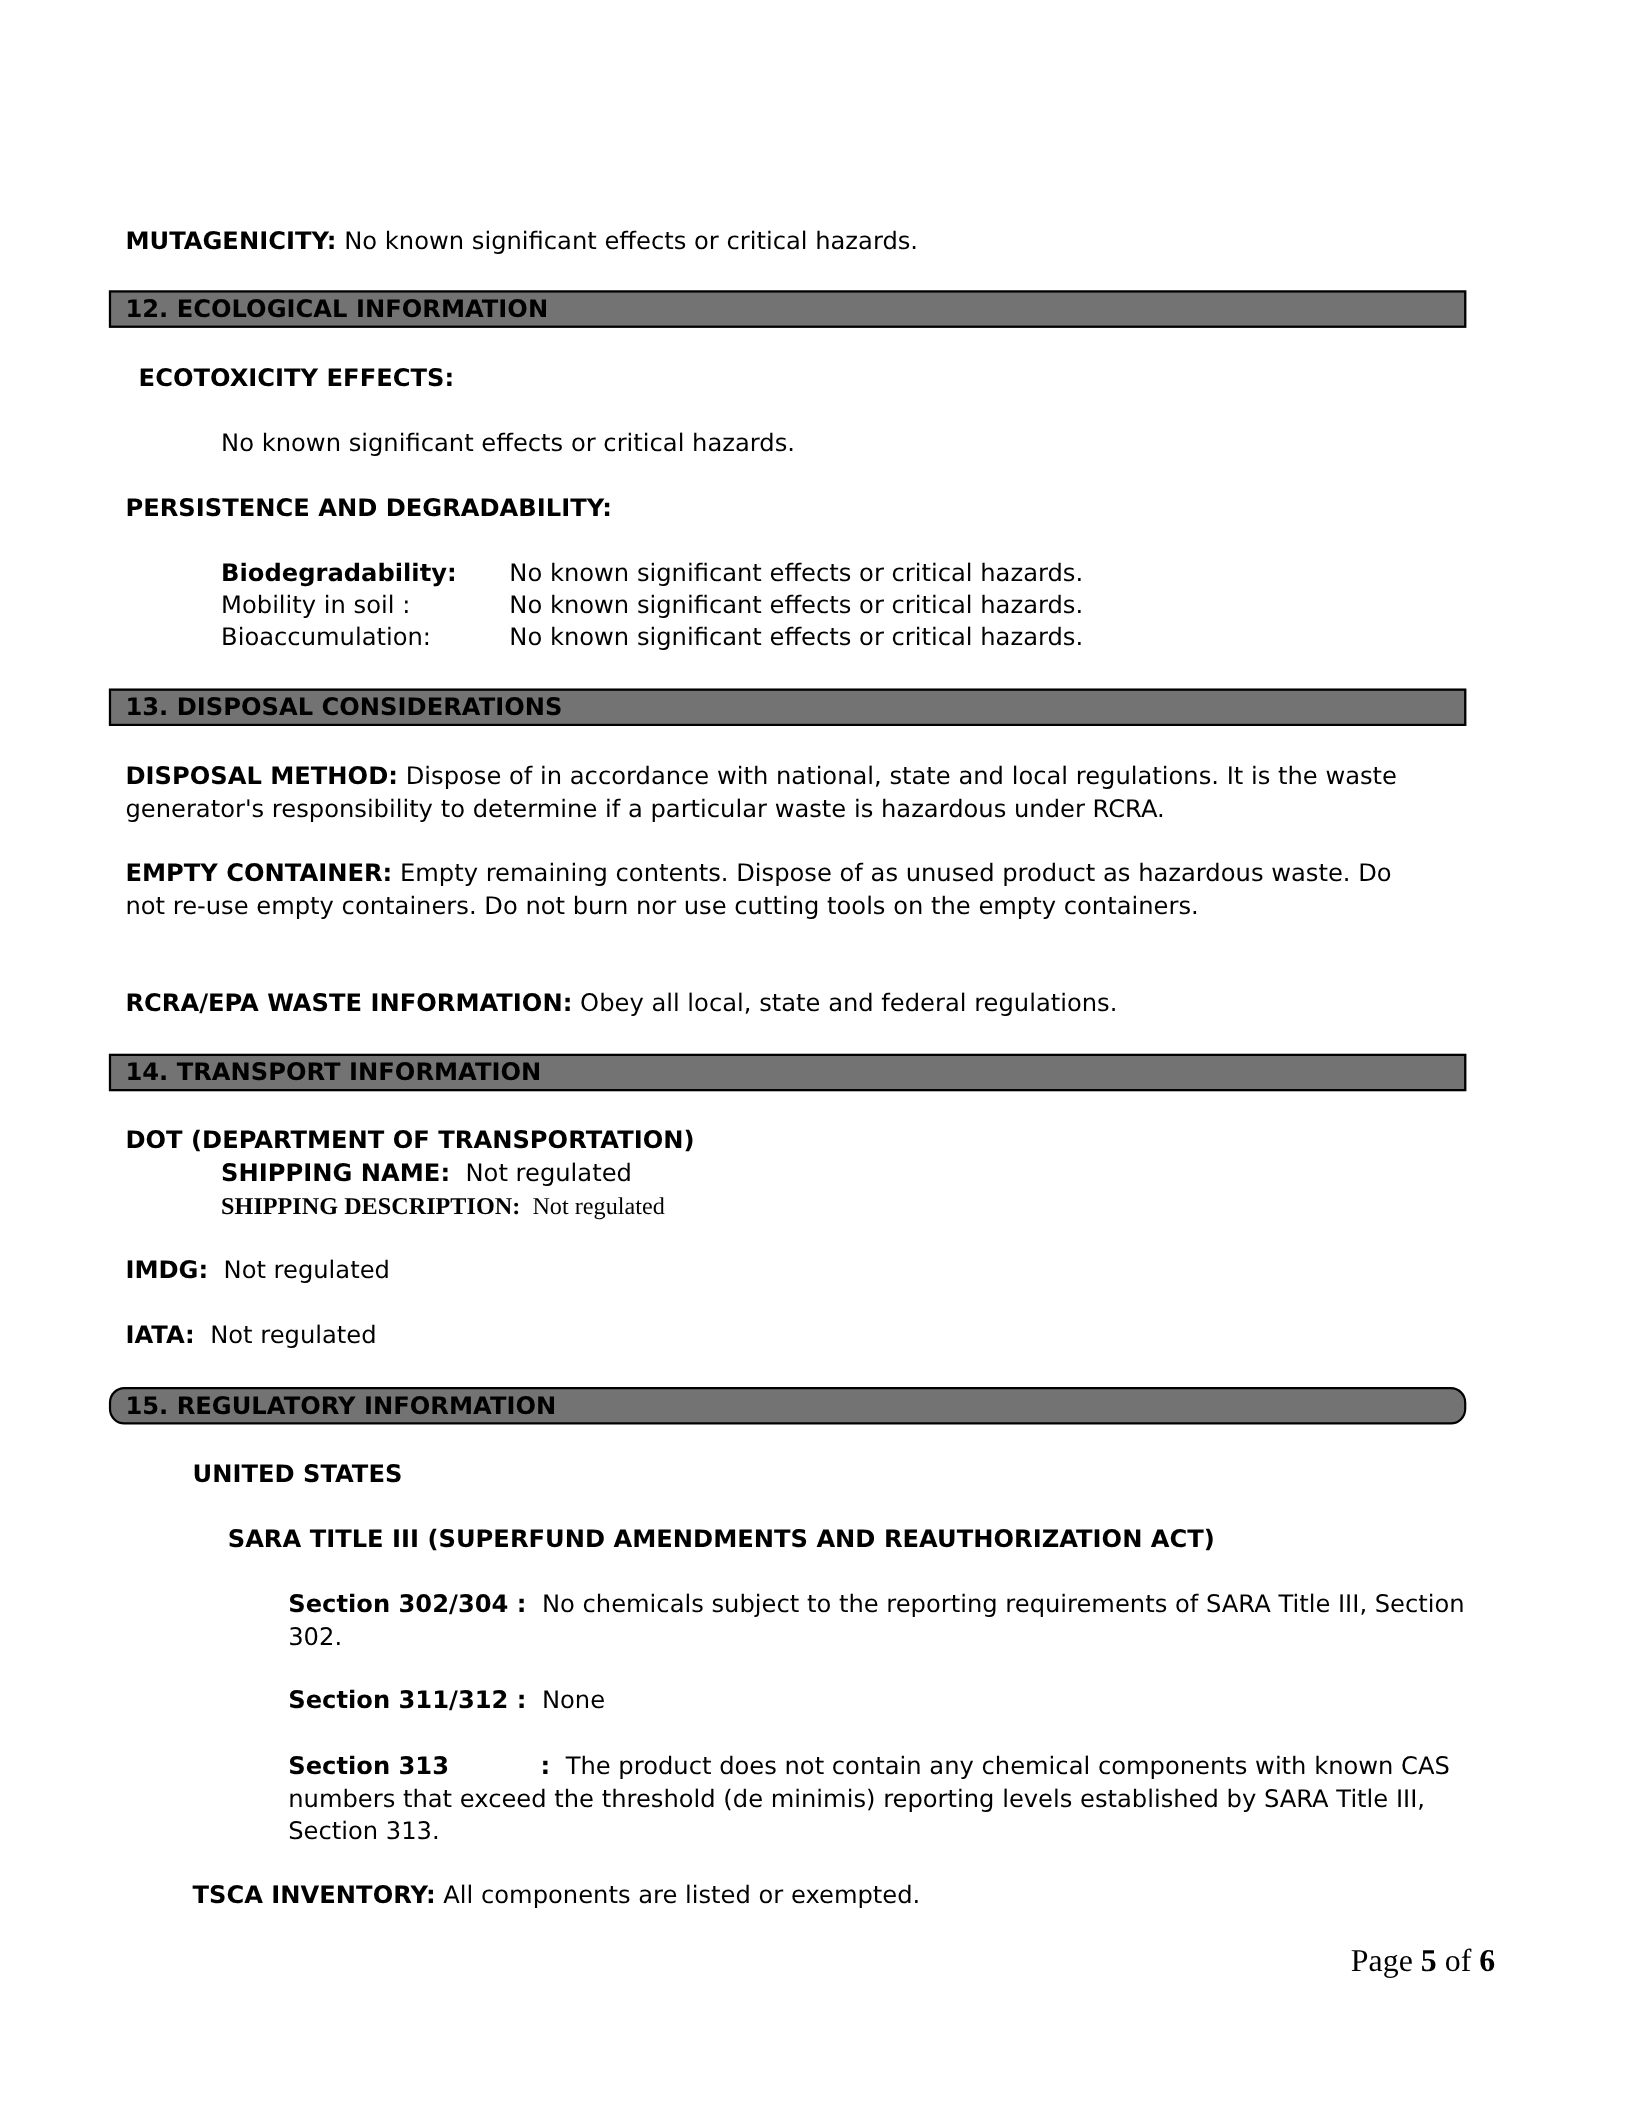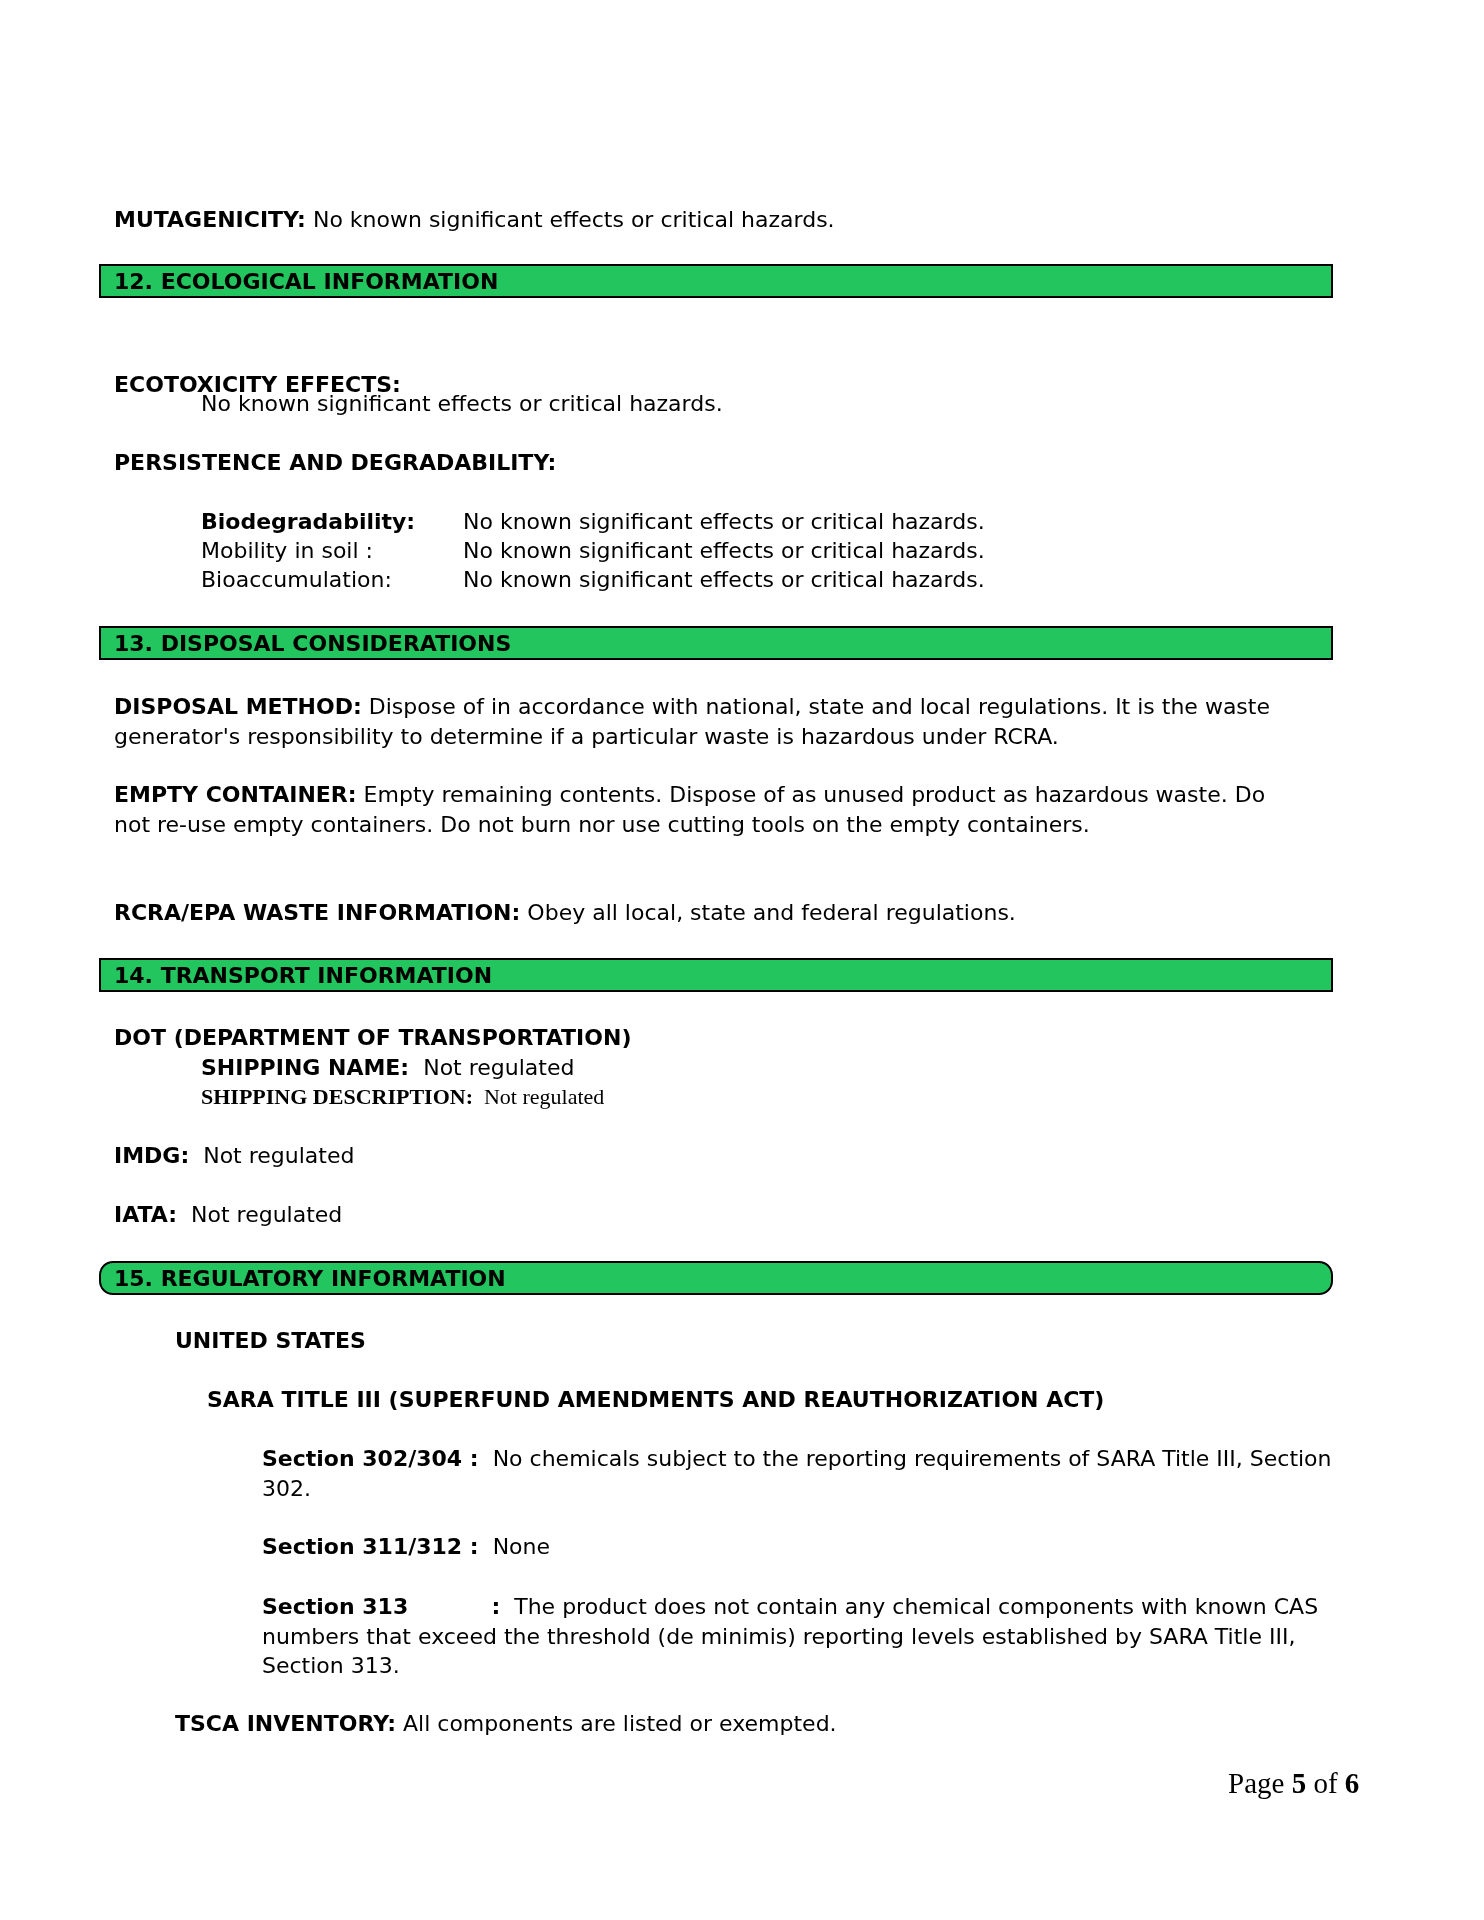--- a/index.html
+++ b/index.html
@@ -1,37 +1,37 @@
 <!DOCTYPE html>
 <html><head>
 <meta charset="utf-8">
 <style>
   html, body { margin:0; padding:0; background:#ffffff; }
   body { width:1484px; height:1920px; position:relative; overflow:hidden;
          font-family:"DejaVu Sans", sans-serif; color:#000; font-size:22px; }
   .abs { position:absolute; white-space:nowrap; line-height:29px; }
   .b { font-weight:bold;text-align:center; }
   .hdr { position:absolute; left:99px; width:1234px; height:34px;
-         background:#22c55e; border:2px solid #000; box-sizing:border-box; }
+         background:#737373; border:2px solid #000; box-sizing:border-box; }
   .hdr span { position:absolute; left:13px; top:1px; line-height:29px; font-weight:bold; font-size:22px; }
   .para { position:absolute; line-height:29.5px; white-space:normal; }
   .page { position:absolute; left:1228px; top:1767px; font-family:"Liberation Serif", serif; font-size:29px; white-space:nowrap; }
 </style>
 </head>
 <body>
 
 <div class="abs" style="left:114px;top:205px;">
   <span class="b">MUTAGENICITY:</span>
   <span>No known significant effects or critical hazards.</span>
 </div>
 
 <div class="hdr" style="top:264px;">
   <span>12. ECOLOGICAL INFORMATION</span>
 </div>
-<div class="abs b" style="left:114px;top:330px;margin-top:40px;">ECOTOXICITY EFFECTS:</div>
+<div class="abs b" style="left:126px;top:330px;">ECOTOXICITY EFFECTS:</div>
 <div class="abs" style="left:201px;top:389px;">No known significant effects or critical hazards.</div>
 <div class="abs b" style="left:114px;top:448px;">PERSISTENCE AND DEGRADABILITY:</div>
 
 <div>
   <div class="abs" style="left:201px;top:507px;font-weight:bold;">Biodegradability:</div>
   <div class="abs" style="left:463px;top:507px;">No known significant effects or critical hazards.</div>
   <div class="abs" style="left:201px;top:536px;text-align:center;">Mobility in soil :</div>
   <div class="abs" style="left:463px;top:536px;">No known significant effects or critical hazards.</div>
   <div class="abs" style="left:201px;top:565px;">Bioaccumulation:</div>
   <div class="abs" style="left:463px;top:565px;">No known significant effects or critical hazards.</div>

